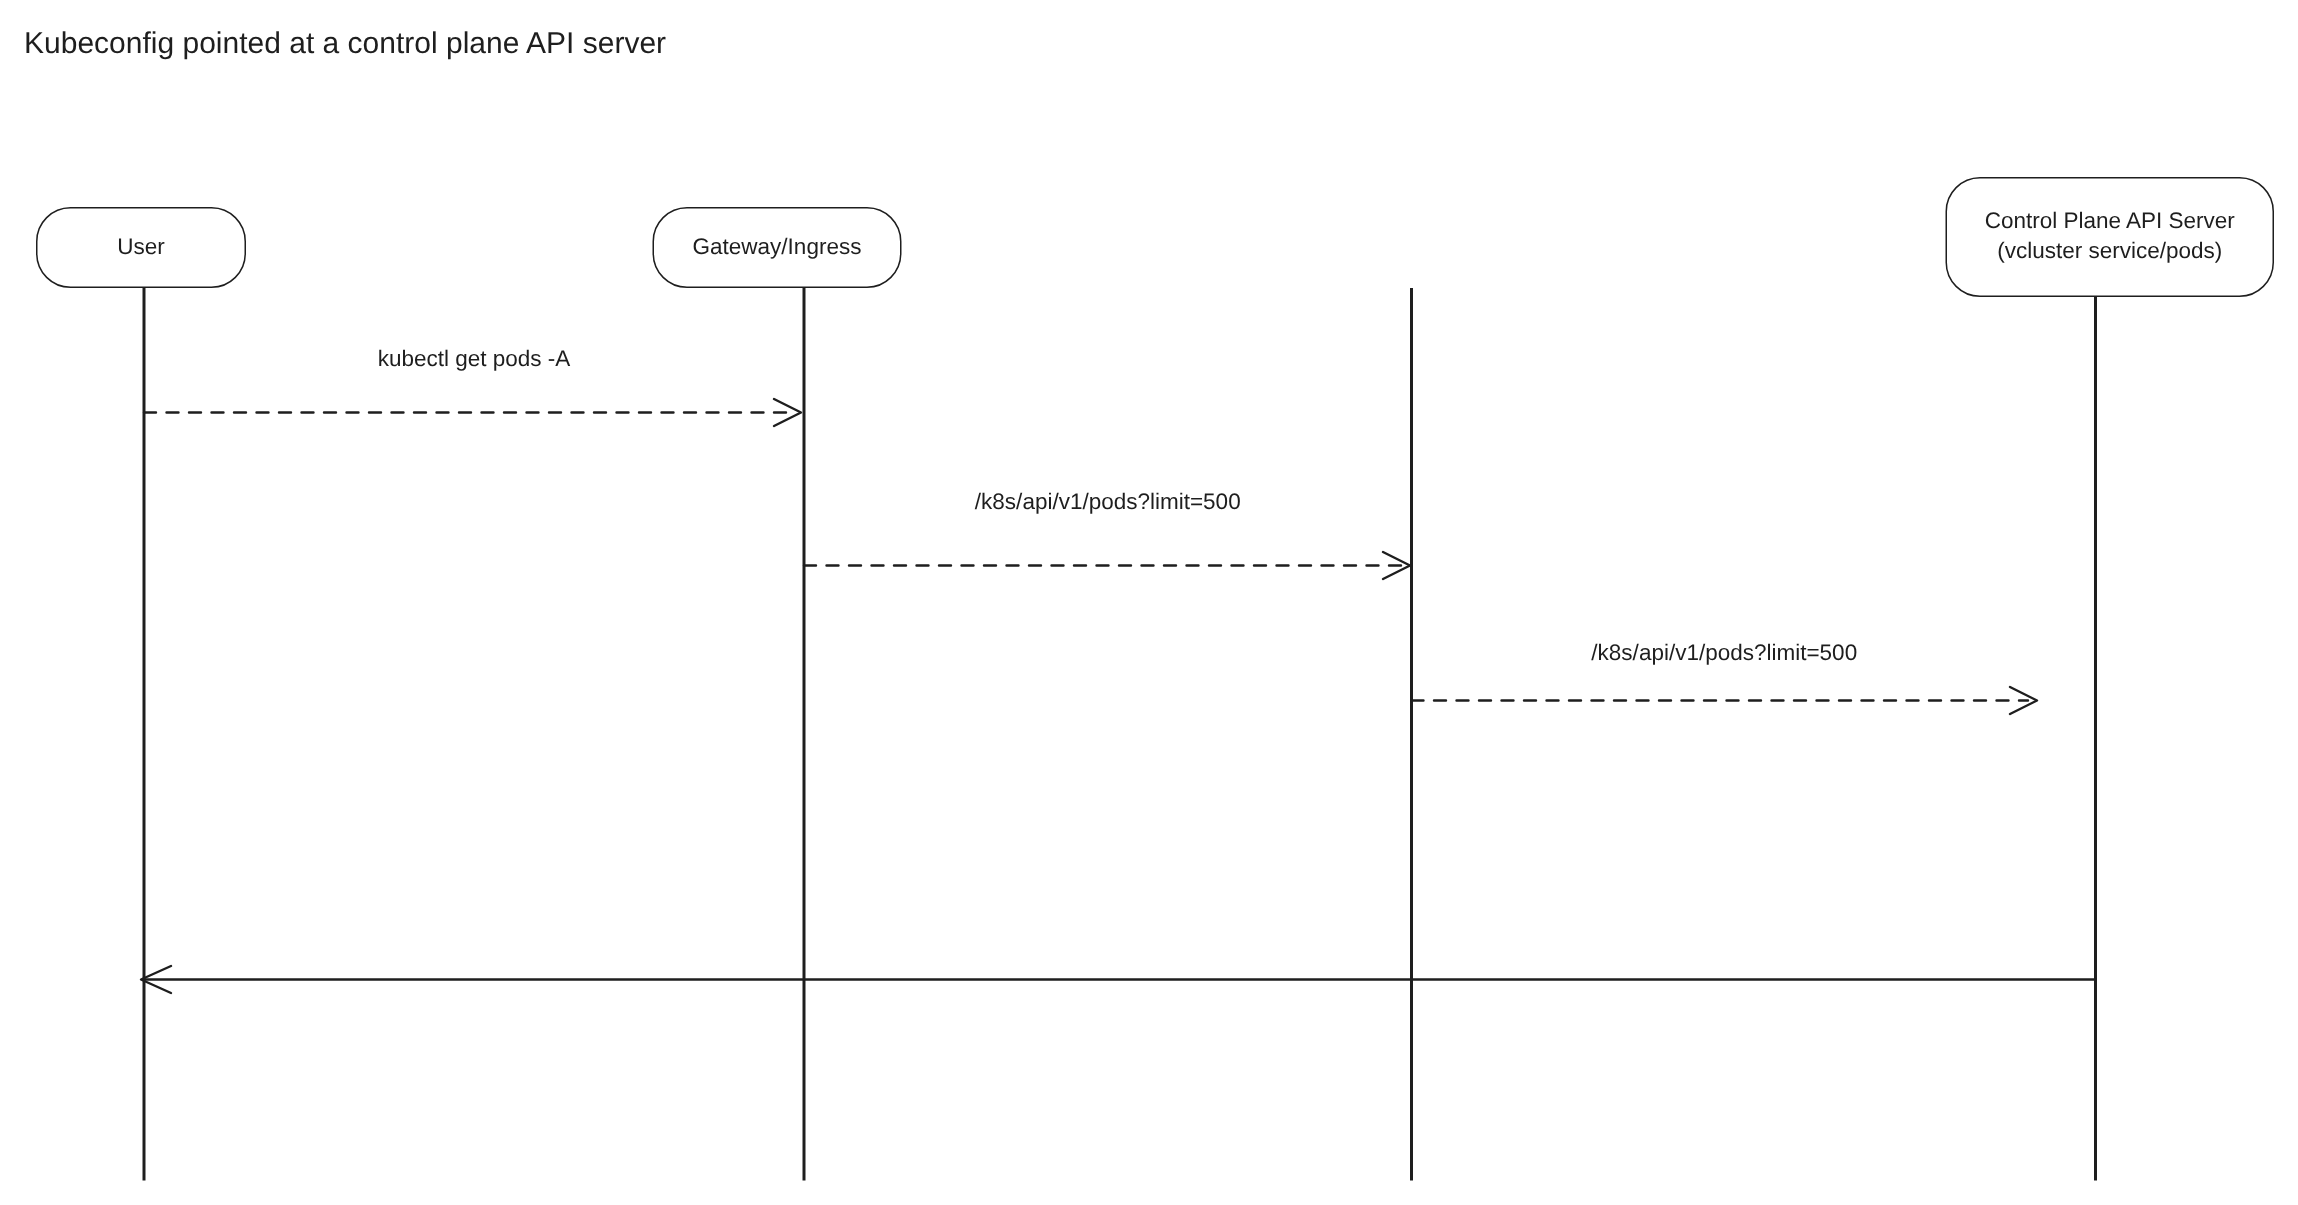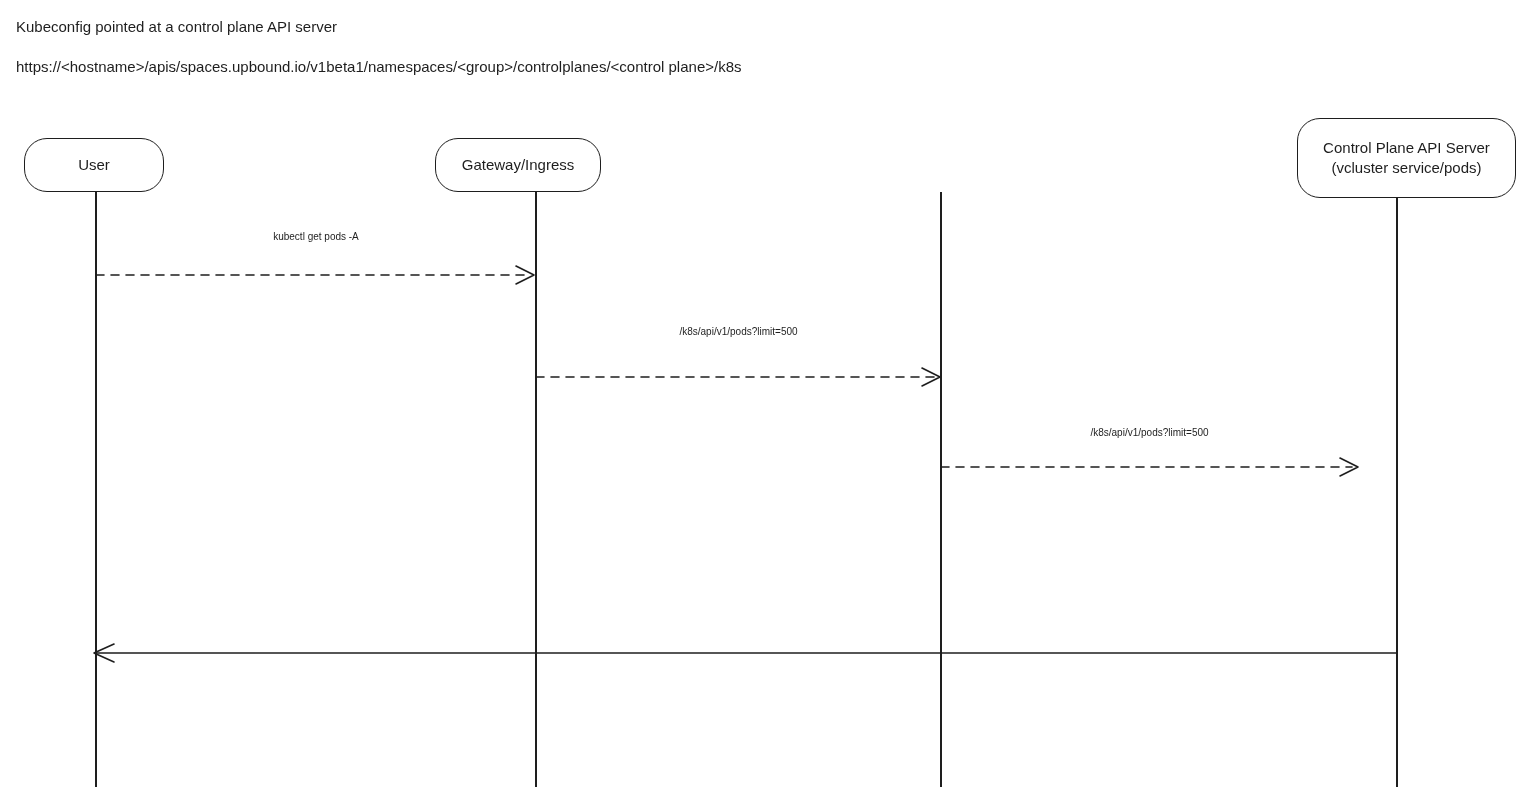--- a/index.html
+++ b/index.html
@@ -13,21 +13,21 @@
     overflow: hidden;
   }
   .diagram {
     position: relative;
     width: 1532px;
     height: 803px;
   }
   .hdr {
     position: absolute;
     left: 16px;
-    font-size: 15px;
+    font-size: 20px;
     white-space: nowrap;
     text-align: right;
   }
   .hdr.title { top: 18px; }
   .hdr.url   { top: 58px; }
 
   .actor-box {
     position: absolute;
     box-sizing: border-box;
     border: 1.6px solid #1e1e1e;
@@ -44,21 +44,21 @@
 
   .lifeline {
     position: absolute;
     width: 1.6px;
     background: #1e1e1e;
     z-index: 1;
   }
 
   .msg-label {
     position: absolute;
-    font-size: 10px;
+    font-size: 15px;
     text-align: center;
     white-space: nowrap;
     z-index: 3;
   }
 
   .arrow-svg {
     position: absolute;
     overflow: visible;
     z-index: 3;
   }
@@ -70,21 +70,20 @@
     stroke-linejoin: round;
   }
   .dashed-line { stroke-dasharray: 8 7; }
 </style>
 </head>
 <body>
 
 <div class="diagram">
 
   <div class="hdr title">Kubeconfig pointed at a control plane API server</div>
-  <div class="hdr url">https://&lt;hostname&gt;/apis/spaces.upbound.io/v1beta1/namespaces/&lt;group&gt;/controlplanes/&lt;control plane&gt;/k8s</div>
 
   <div class="lifeline" style="left:95px;  top:192px; height:595px;"></div>
   <div class="lifeline" style="left:535px; top:192px; height:595px;"></div>
   <div class="lifeline" style="left:940px; top:192px; height:595px;"></div>
   <div class="lifeline" style="left:1396px; top:198px; height:589px;"></div>
 
   <div class="actor-box" style="left:24px; top:138px; width:140px; height:54px;">
     <span>User</span>
   </div>
 

